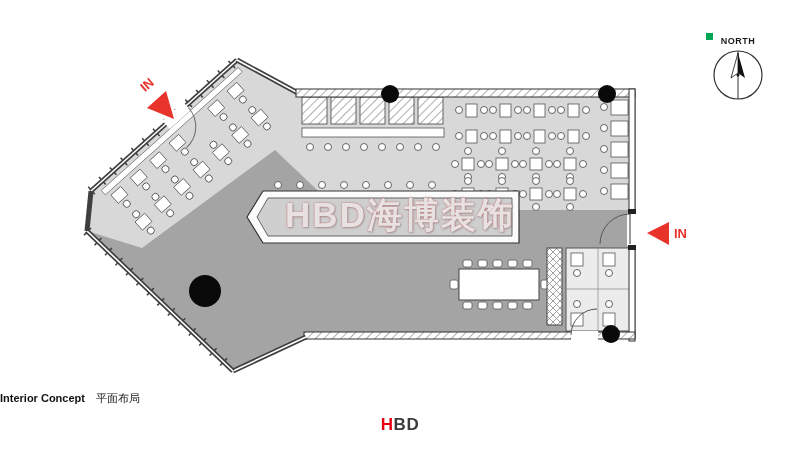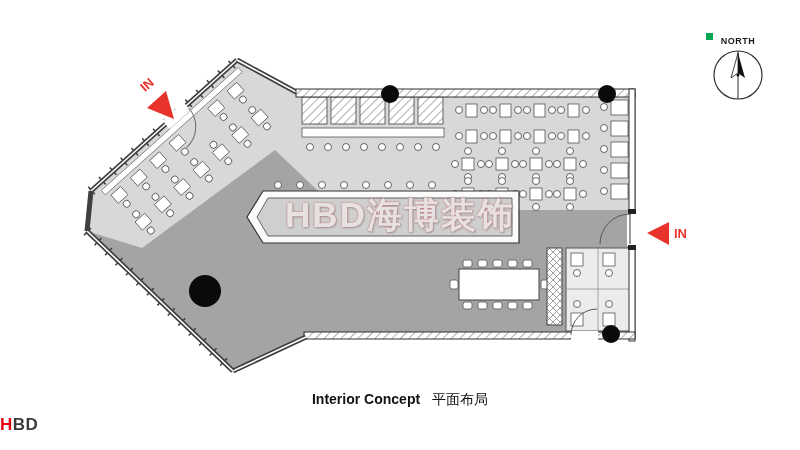--- a/index.html
+++ b/index.html
@@ -5,24 +5,24 @@
   html,body{margin:0;padding:0;background:#fff;}
   .stage{position:relative;width:800px;height:450px;background:#fff;overflow:hidden;
          font-family:"Liberation Sans","DejaVu Sans",sans-serif;}
   .stage svg{position:absolute;left:0;top:0;}
   .in-label{font:bold 13px "Liberation Sans",sans-serif;fill:#e8332a;}
   .compass-label{font:bold 9px "Liberation Sans",sans-serif;fill:#1a1a1a;letter-spacing:.5px;}
   .watermark{position:absolute;left:0;width:800px;top:192px;text-align:center;pointer-events:none;}
   .wm-title{font-size:35px;font-weight:bold;letter-spacing:2px;color:rgba(236,236,236,0.92);
             text-shadow:0 0 2px rgba(195,85,85,.85),1px 1px 2px rgba(130,130,130,.55);}
   .wm-url{margin-top:1px;font-size:15px;font-weight:bold;letter-spacing:1px;color:#e05252;}
-  .caption{position:absolute;top:391px;left:0;width:800px;text-align:center;font-size:14px;color:#111;}
+  .caption{position:absolute;top:391px;left:0;width:800px;font-size:11px;color:#111;}
   .cap-en{font-weight:bold;}
   .cap-zh{margin-left:8px;}
-  .brand{position:absolute;top:415px;left:0;width:800px;
+  .brand{position:absolute;top:415px;left:0;width:800px;text-align:center;
          font-size:17px;font-weight:bold;letter-spacing:.5px;}
   .logo-h{color:#e60012;}
   .logo-bd{color:#3c3c3c;}
 </style>
 </head>
 <body>
 
 <div class="stage">
 
 <svg width="800" height="450" viewBox="0 0 800 450">

